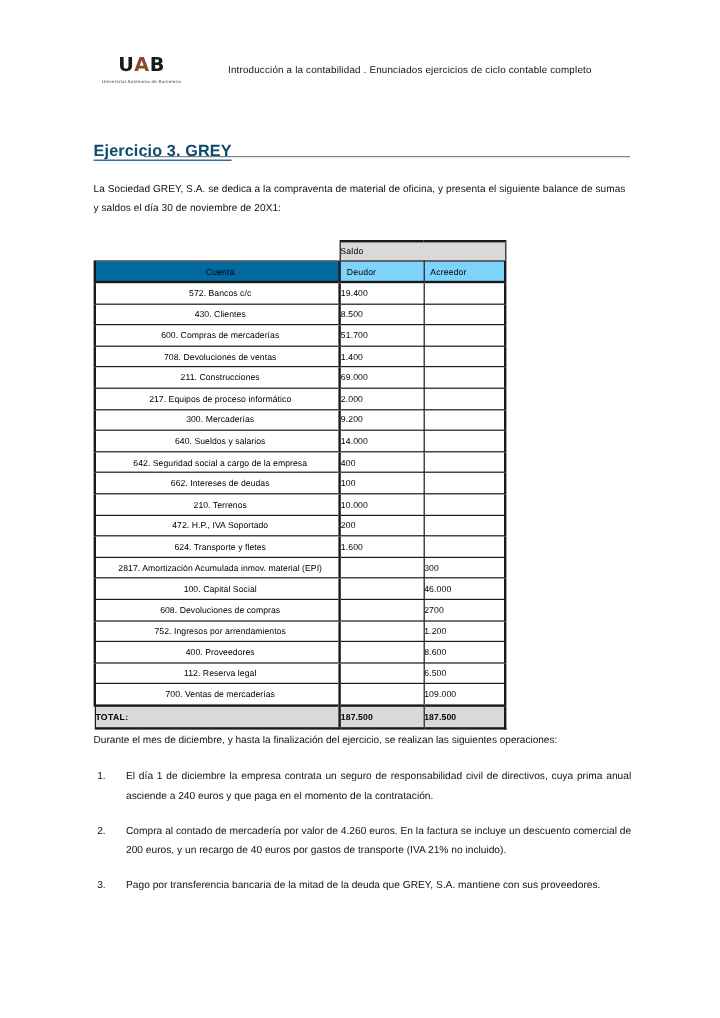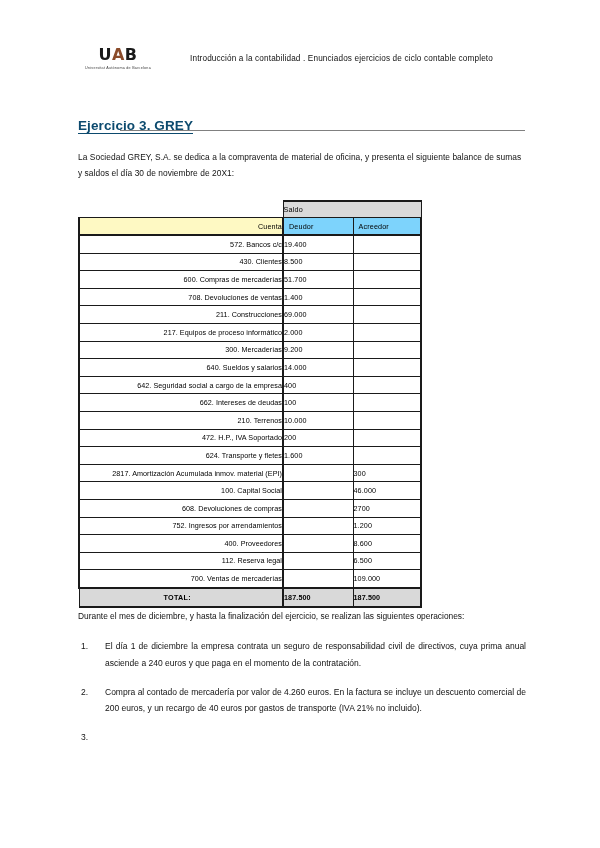--- a/index.html
+++ b/index.html
@@ -125,55 +125,55 @@
     background: #ffffff;
   }
   .th-saldo {
     background: #d9d9d9;
     text-align: left;
     height: 15px;
     font-size: 7.2px;
     letter-spacing: 0.2px;
   }
   .th-cuenta {
-    background: #fef9c3;
+    background: #0369a1;
     height: 16px;
     padding-left: 5px !important;
-    text-align: right;
+    text-align: center;
     letter-spacing: 0.15px;
   }
   .th-col {
     background: #7dd3fc;
     height: 16px;
     padding-left: 5px !important;
     text-align: left;
     letter-spacing: 0.15px;
   }
   td.acct {
     height: 16.6px;
     padding-left: 5px !important;
-    text-align: right;
+    text-align: center;
     letter-spacing: 0.05px;
     white-space: nowrap;
     overflow: hidden;
   }
   td.num {
     height: 16.6px;
     padding-right: 6px !important;
     letter-spacing: 0.1px;
   }
   tr.total-row td {
     background: #d9d9d9;
     height: 17px;
     font-weight: bold;
     border-top: 2px solid #1a1a1a;
     border-bottom: 2px solid #1a1a1a;
   }
   tr.total-row td.total-label {
-    text-align: center;
+    text-align: left;
     padding-right: 7px !important;
     letter-spacing: 0.3px;
   }
   tr.total-row td.num {
     padding-right: 6px !important;
   }
   
   table.bal tr td.acct:first-child,
   table.bal tr th.th-cuenta {
     border-left: 2px solid #1a1a1a;
@@ -368,15 +368,15 @@
       </tr>
     </tfoot>
   </table>
 </div>
 
 <div class="ops">
   <p class="ops-lead">Durante el mes de diciembre, y hasta la finalización del ejercicio, se realizan las siguientes operaciones:</p>
   <ol class="ops-list" id="ops-list">
       <li><span class="marker">1.</span><span>El día 1 de diciembre la empresa contrata un seguro de responsabilidad civil de directivos, cuya prima anual asciende a 240 euros y que paga en el momento de la contratación.</span></li>
       <li><span class="marker">2.</span><span>Compra al contado de mercadería por valor de 4.260 euros. En la factura se incluye un descuento comercial de 200 euros, y un recargo de 40 euros por gastos de transporte (IVA 21% no incluido).</span></li>
-      <li><span class="marker">3.</span></li>
+      <li><span class="marker">3.</span><span>Pago por transferencia bancaria de la mitad de la deuda que GREY, S.A. mantiene con sus proveedores.</span></li>
     </ol>
 </div>
 
 </body></html>

